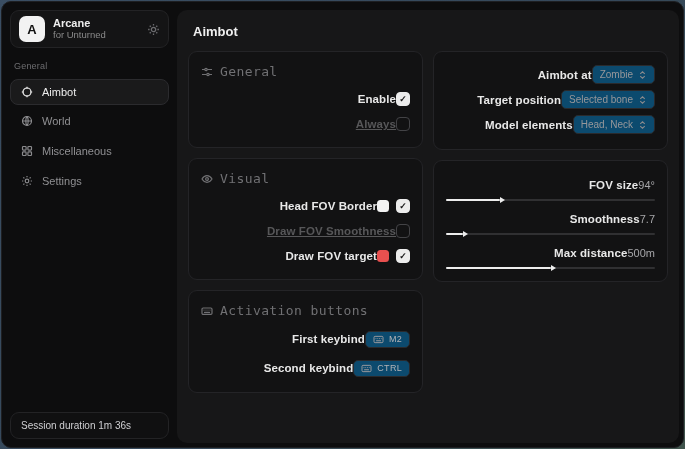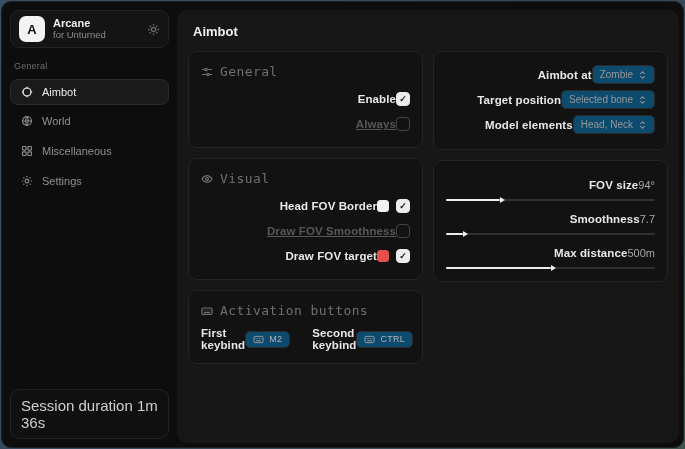--- a/index.html
+++ b/index.html
@@ -34,21 +34,21 @@
     color:#909093; font-size:11px; border-radius:8px; border:1px solid transparent; cursor:pointer;
   }
   .nav-item .ni-icon{ display:flex; color:#8a8a8d; }
   .nav-item.active{ background:#1a1a1b; border-color:#2b2b2e; color:#ececec; height:26px; }
   .nav-item.active .ni-icon{ color:#ececec; }
   .sidebar-footer{
     position:absolute; left:8px; right:8px; bottom:8px;
     border:1px solid #232325; border-radius:9px; padding:7px 10px; background:#101011;
   }
   .footer-line1{ font-family:"DejaVu Sans Mono", monospace; font-size:9.5px; color:#97979a; margin-bottom:3px; }
-  .footer-line2{ font-size:15px; color:#cfcfd2; }
+  .footer-line2{ font-size:10px; color:#cfcfd2; }
   
   .main{
     position:absolute; left:175px; top:8px; width:502px; height:433px;
     background:#171718; border-radius:10px; padding:12px 11px 12px 11px; 
   }
   .page-title{ font-size:13px; font-weight:bold; color:#f0f0f0; margin:2px 0 12px 5px; }
   .columns{ display:flex; gap:10px; align-items:flex-start; }
   .col{ flex:1; display:flex; flex-direction:column; gap:10px; min-width:0; }
   .card{
     background:#121213; border:1px solid #242427; border-radius:9px; padding:10px 12px 12px;
@@ -90,21 +90,21 @@
     margin-top:6px; height:2px; background:#303032; border-radius:1px; position:relative; cursor:pointer;
   }
   .fill{ position:relative; height:2px; background:#ededed; border-radius:1px; }
   .fill::after{
     content:""; position:absolute; right:-5px; top:50%; transform:translateY(-50%);
     width:0; height:0; border-left:5px solid #ededed;
     border-top:3px solid transparent; border-bottom:3px solid transparent;
   }
   .tracker-rows{ display:flex; flex-direction:column; }
   .tracker-rows .row{ min-height:25px; }
-  .act-rows{ display:flex; gap:22px; }
+  .act-rows{ display:flex; flex-direction:column; gap:5px; }
   .act-rows .row{ min-height:24px; }
 </style>
 </head>
 <body>
 
 <div class="window">
 
   <aside class="sidebar">
     <div class="brand-card">
       <div class="logo">A</div>

